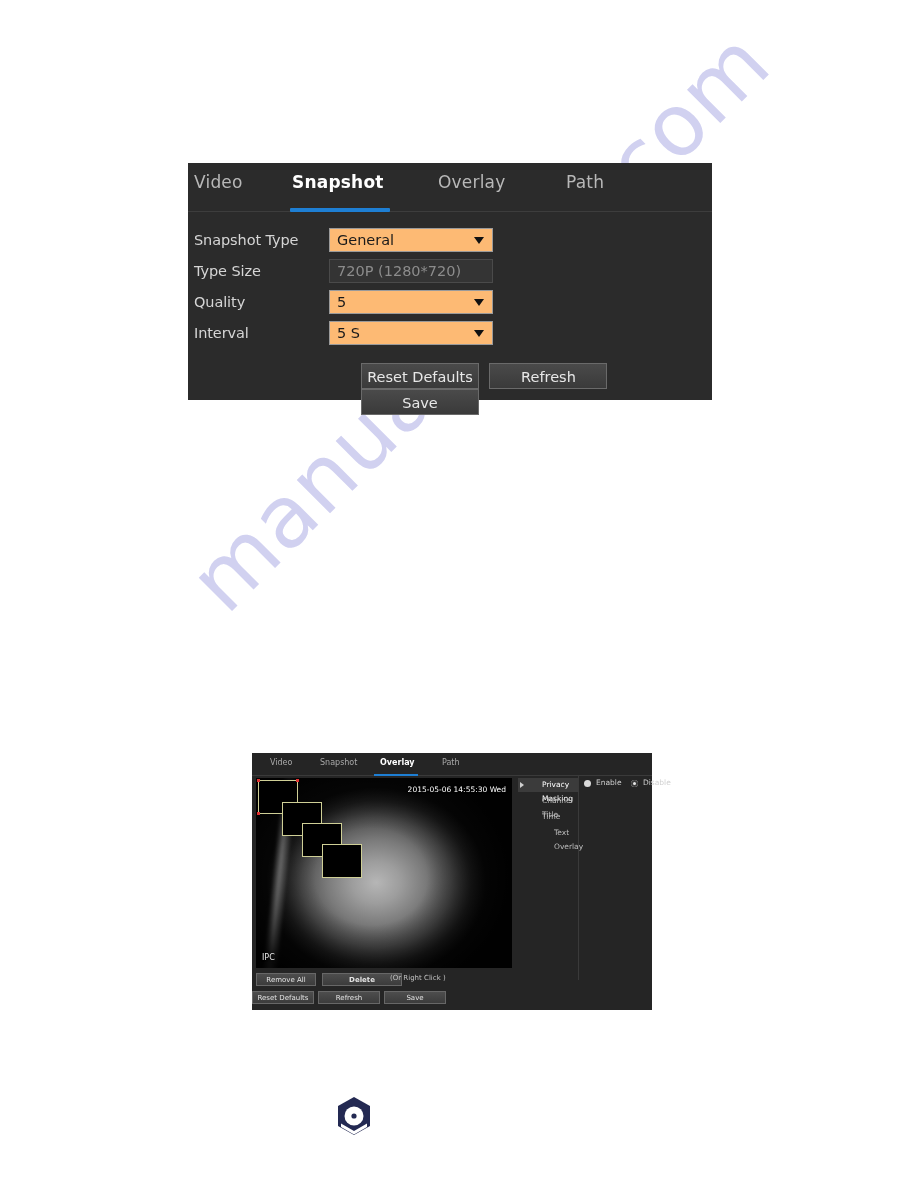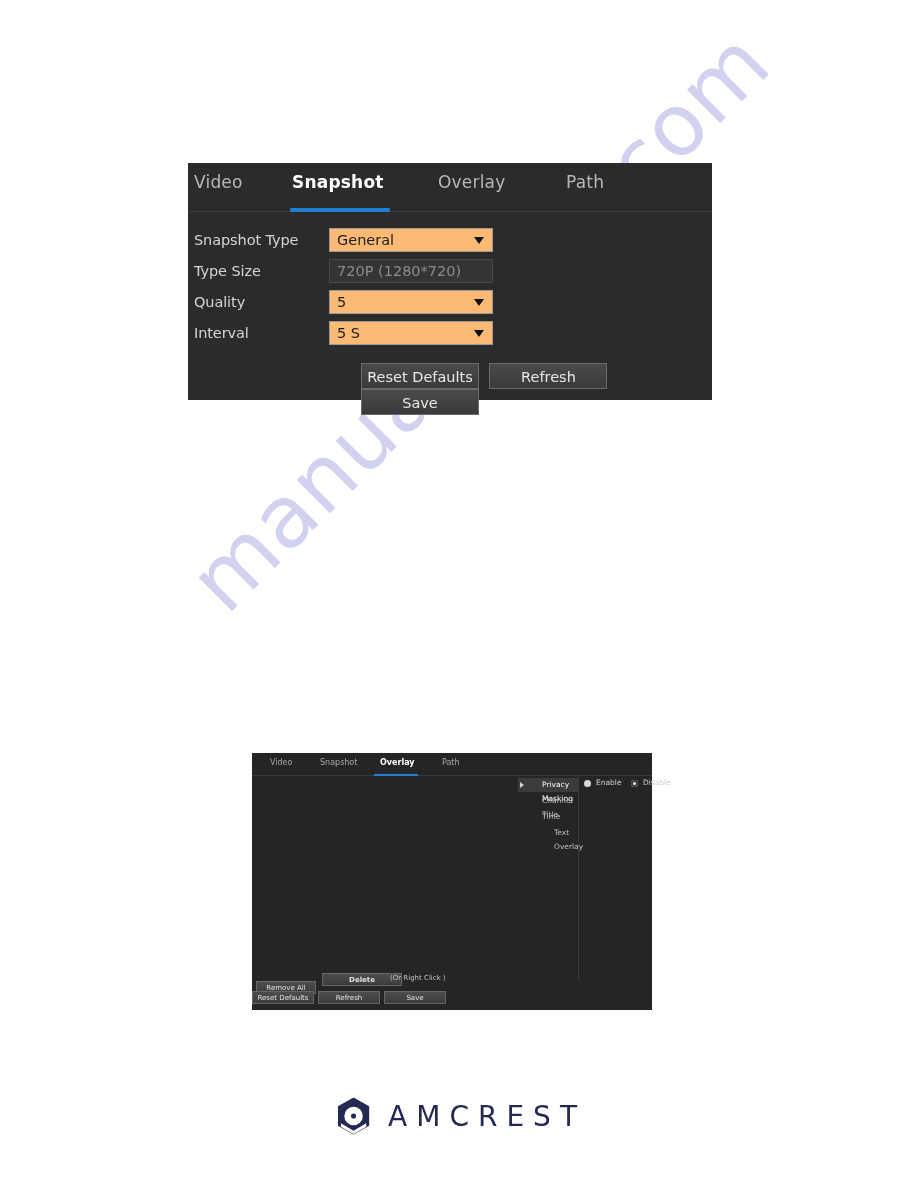--- a/index.html
+++ b/index.html
@@ -415,20 +415,38 @@
   <div class="ov-tabbar">
     <div class="ov-tab" style="left:18px;">Video</div>
     <div class="ov-tab" style="left:68px;">Snapshot</div>
     <div class="ov-tab active" style="left:128px;">Overlay</div>
     <div class="ov-tab" style="left:190px;">Path</div>
     <div class="ov-underline" style="left:122px; width:44px;"></div>
   </div>
 
   <div class="ov-body">
 
+    <div class="video-pane">
+      <div class="vid-bg"></div>
+      <div class="vid-streak"></div>
+      <div class="vid-vignette"></div>
+
+      <div class="mask-box" style="left:2px;  top:2px;  width:38px; height:32px;">
+        <span class="mask-handle" style="left:-2px; top:-2px;"></span>
+        <span class="mask-handle" style="right:-2px; top:-2px;"></span>
+        <span class="mask-handle" style="left:-2px; bottom:-2px;"></span>
+        <span class="mask-handle" style="right:-2px; bottom:-2px;"></span>
+      </div>
+      <div class="mask-box" style="left:26px; top:24px; width:38px; height:32px;"></div>
+      <div class="mask-box" style="left:46px; top:45px; width:38px; height:32px;"></div>
+      <div class="mask-box" style="left:66px; top:66px; width:38px; height:32px;"></div>
+
+      <div class="vid-timestamp">2015-05-06 14:55:30 Wed</div>
+      <div class="vid-channel">IPC</div>
+    </div>
 
     <div class="ov-sidebar">
       <div class="ov-opt sel" style="top:2px;">
         <span class="caret"></span>
         <span>Privacy Masking</span>
       </div>
       <div class="ov-opt" style="top:18px;">
         <span>Channel Title</span>
       </div>
       <div class="ov-opt" style="top:34px;">
@@ -439,33 +457,32 @@
       </div>
     </div>
 
     <div class="ov-radio-group">
       <span class="radio" style="left:0px;"></span>
       <span class="radio-label" style="left:12px;">Enable</span>
       <span class="radio on" style="left:47px;"></span>
       <span class="radio-label" style="left:59px;">Disable</span>
     </div>
 
-    <span class="ov-btn" style="left:4px;  top:197px; width:60px;margin-top:8px;">Remove All</span>
+    <span class="ov-btn" style="left:4px;  top:197px; width:60px;">Remove All</span>
     <span class="ov-btn" style="left:70px; top:197px; width:80px;font-weight:bold;">Delete</span>
     <span class="ov-hint" style="left:138px; top:198px;">(Or Right Click )</span>
 
     <span class="ov-btn" style="left:0px;   top:215px; width:62px;">Reset Defaults</span>
     <span class="ov-btn" style="left:66px;  top:215px; width:62px;">Refresh</span>
     <span class="ov-btn" style="left:132px; top:215px; width:62px;">Save</span>
 
   </div>
 </div>
 
 <div class="logo-wrap">
   <svg width="36" height="40" viewBox="0 0 36 40">
     <path d="M18 1 L34 10 L34 30 L18 39 L2 30 L2 10 Z" fill="#232952"></path>
     <circle cx="18" cy="20" r="9.5" fill="#ffffff"></circle>
     <circle cx="18" cy="20" r="2.6" fill="#232952"></circle>
     <path d="M5 27.5 L18 35 L31 27.5 L31 31 L18 38.5 L5 31 Z" fill="#ffffff"></path>
     <path d="M18 1 L34 10 L34 30 L18 39 L2 30 L2 10 Z" fill="none" stroke="#232952" stroke-width="0"></path>
   </svg>
-  <div class="logo-text">AMCREST</div>
 </div>
 
 </body></html>

